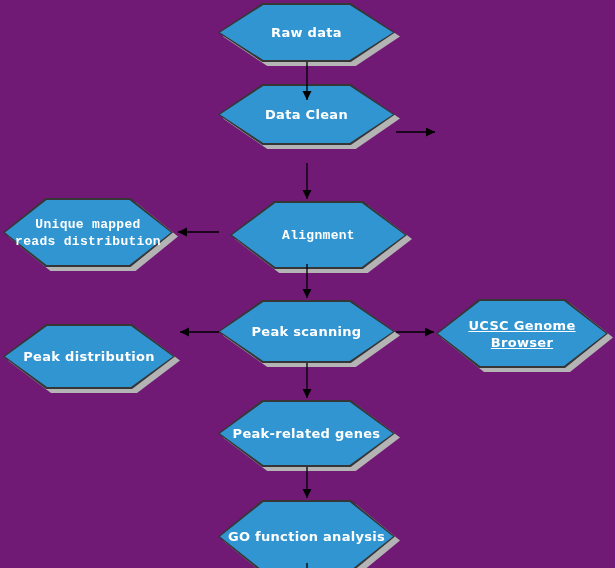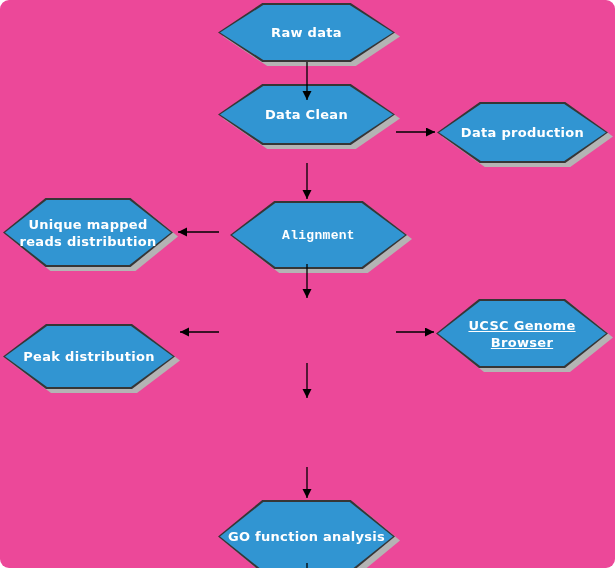--- a/index.html
+++ b/index.html
@@ -3,23 +3,22 @@
 <meta charset="utf-8">
 <style>
   * { box-sizing: border-box; }
   html, body { margin: 0; padding: 0; background: #ffffff; }
   body { font-family: "DejaVu Sans", "Liberation Sans", sans-serif; }
 
   .canvas {
     position: relative;
     width: 615px;
     height: 568px;
-    background: #ec4899;
+    background: #701a75;
     overflow: hidden;
-    border-radius: 9px;
   }
 
   .node { position: absolute; }
 
   .hex,
   .hex-shadow,
   .hex-border,
   .hex-fill {
     clip-path: polygon(0 50%, 25% 0, 75% 0, 100% 50%, 75% 100%, 25% 100%);
   }
@@ -88,31 +87,22 @@
   <div class="node one-line node-data-clean" style="left:218px; top:84px; width:177px; height:61px;">
     <div class="hex-shadow"></div>
     <div class="hex-border">
       <div class="hex-fill"></div>
     </div>
     <div class="hex-label">
       <span>Data Clean</span>
     </div>
   </div>
 
-  <div class="node one-line node-data-production" style="left:437px; top:102px; width:171px; height:61px;">
-    <div class="hex-shadow"></div>
-    <div class="hex-border">
-      <div class="hex-fill"></div>
-    </div>
-    <div class="hex-label">
-      <span>Data production</span>
-    </div>
-  </div>
 
-  <div class="node node-unique-mapped" style="left:3px; top:198px; width:170px; height:69px;">
+  <div class="node node-unique-mapped" style="left:3px; top:198px; width:170px; height:69px;font-family:Liberation Mono, monospace;">
     <div class="hex-shadow"></div>
     <div class="hex-border">
       <div class="hex-fill"></div>
     </div>
     <div class="hex-label">
       <span>Unique mapped reads distribution</span>
     </div>
   </div>
 
   <div class="node one-line node-alignment" style="left:230px; top:201px; width:177px; height:68px;font-family:Liberation Mono, monospace;">
@@ -128,31 +118,49 @@
   <div class="node one-line node-peak-distribution" style="left:3px; top:300px; width:172px; height:65px;margin-top:24px;">
     <div class="hex-shadow"></div>
     <div class="hex-border">
       <div class="hex-fill"></div>
     </div>
     <div class="hex-label">
       <span>Peak distribution</span>
     </div>
   </div>
 
+  <div class="node one-line node-peak-scanning" style="left:218px; top:300px; width:177px; height:63px;">
+    <div class="hex-shadow"></div>
+    <div class="hex-border">
+      <div class="hex-fill"></div>
+    </div>
+    <div class="hex-label">
+      <span>Peak scanning</span>
+    </div>
+  </div>
 
   <div class="node node-ucsc" style="left:436px; top:299px; width:172px; height:69px;">
     <div class="hex-shadow"></div>
     <div class="hex-border">
       <div class="hex-fill"></div>
     </div>
     <div class="hex-label">
       <span>UCSC Genome Browser</span>
     </div>
   </div>
 
+  <div class="node one-line node-peak-related-genes" style="left:218px; top:400px; width:177px; height:67px;">
+    <div class="hex-shadow"></div>
+    <div class="hex-border">
+      <div class="hex-fill"></div>
+    </div>
+    <div class="hex-label">
+      <span>Peak-related genes</span>
+    </div>
+  </div>
 
   <div class="node one-line node-go-function" style="left:218px; top:500px; width:177px; height:73px;">
     <div class="hex-shadow"></div>
     <div class="hex-border">
       <div class="hex-fill"></div>
     </div>
     <div class="hex-label">
       <span>GO function analysis</span>
     </div>
   </div>

